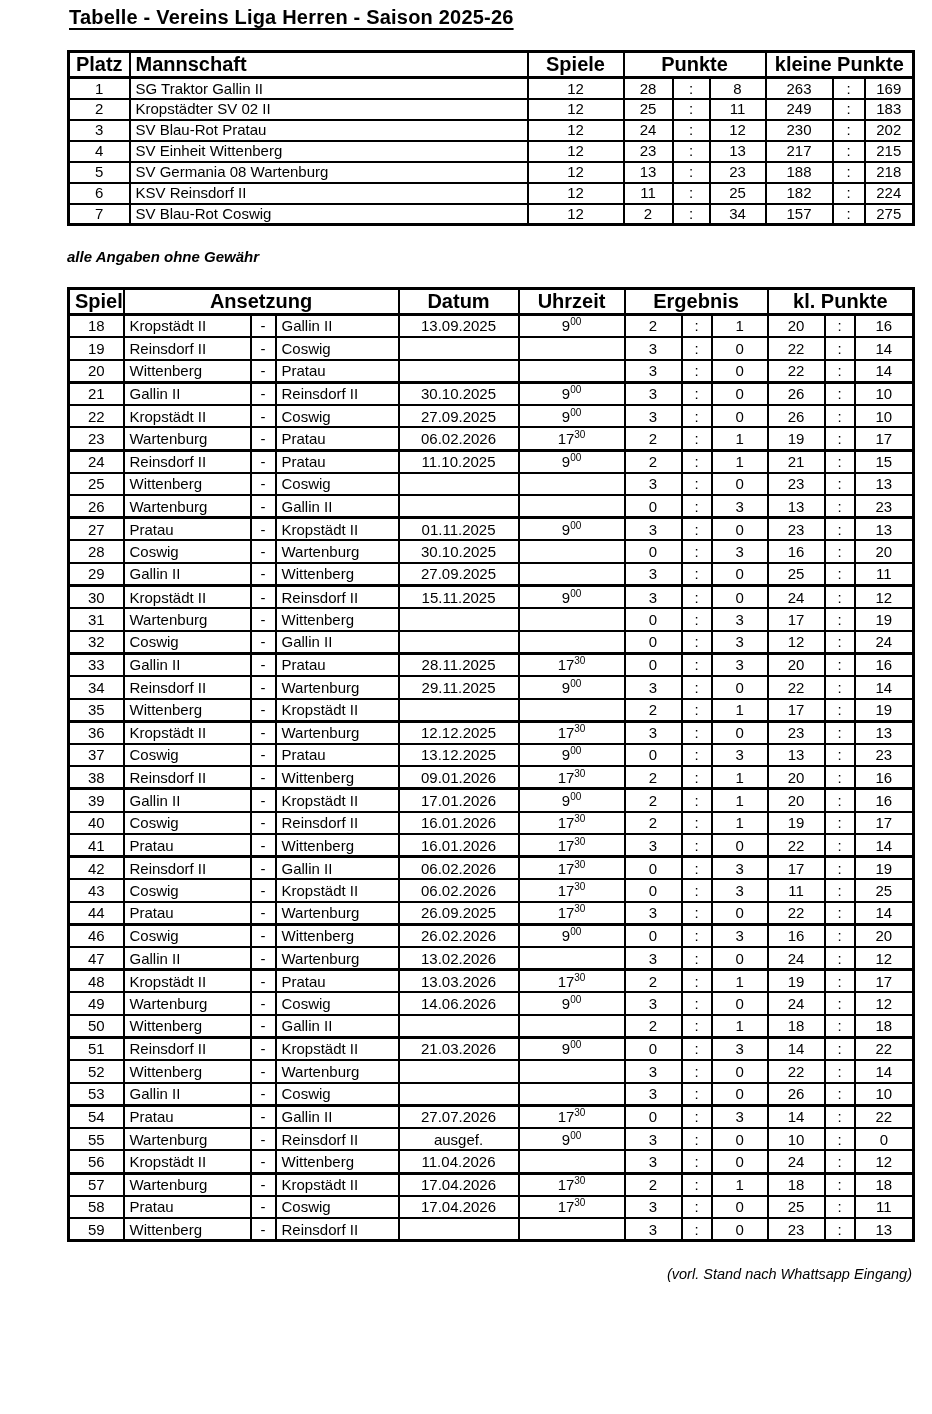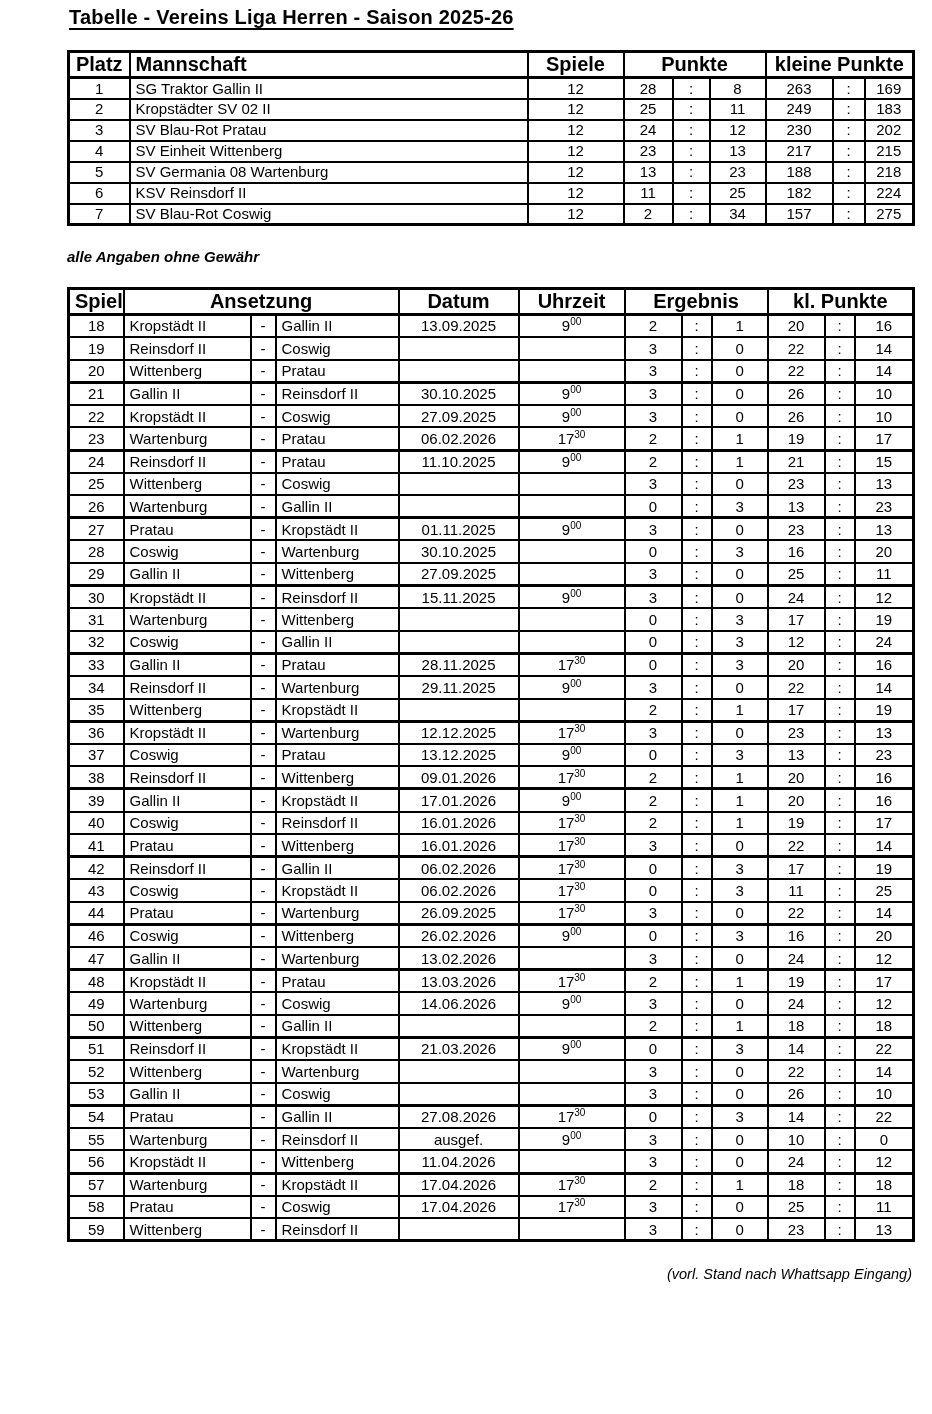--- a/index.html
+++ b/index.html
@@ -674,21 +674,21 @@
     <td>0</td>
     <td>26</td>
     <td>:</td>
     <td>10</td>
   </tr>
         <tr>
     <td>54</td>
     <td class="l">Pratau</td>
     <td>-</td>
     <td class="l">Gallin II</td>
-    <td>27.08.2026</td>
+    <td>27.07.2026</td>
     <td class="time-cell"><span>17</span><sup>30</sup></td>
     <td>0</td>
     <td>:</td>
     <td>3</td>
     <td>14</td>
     <td>:</td>
     <td>22</td>
   </tr>
         <tr>
     <td>55</td>

